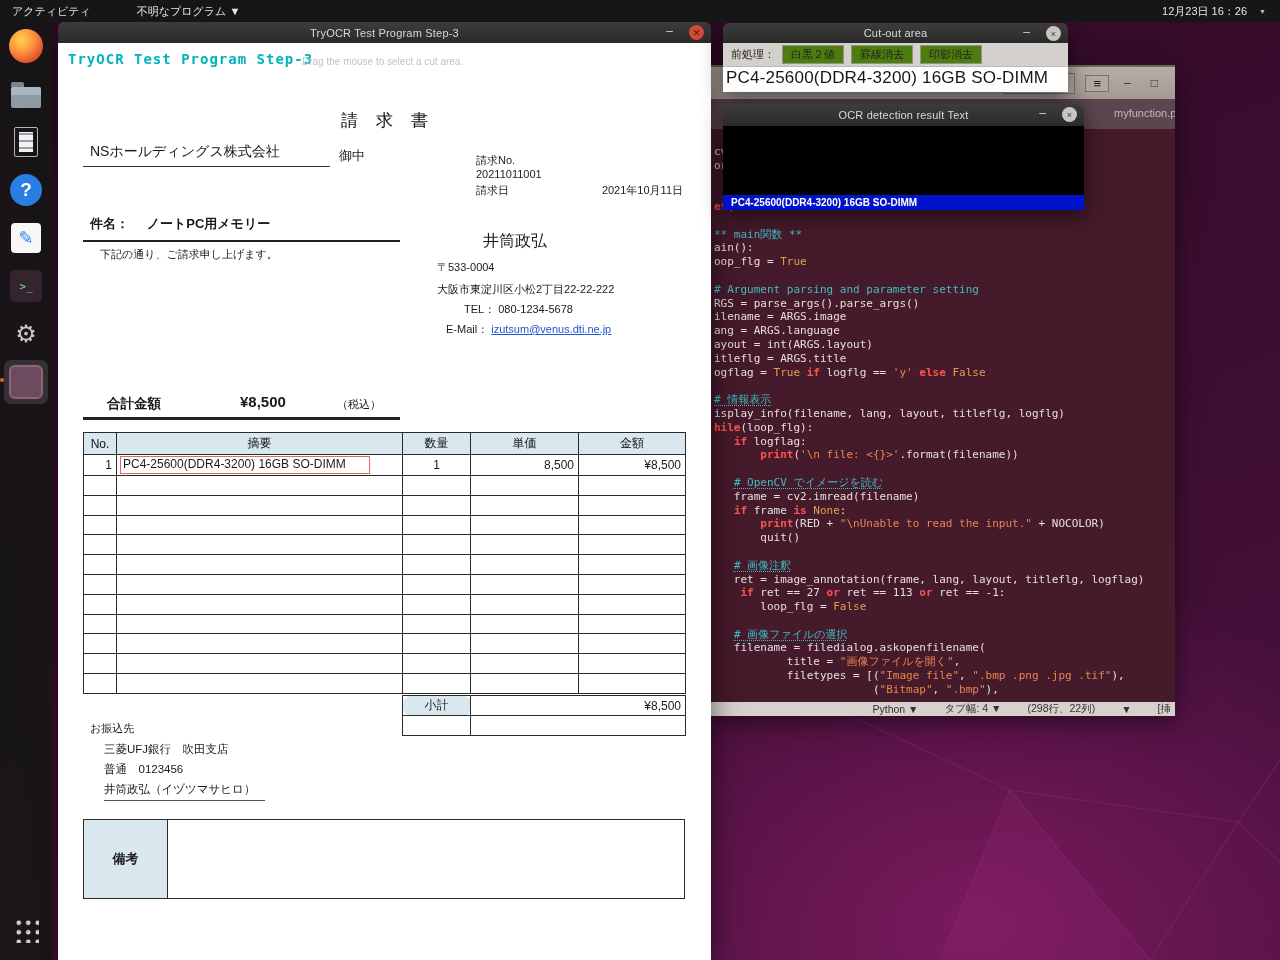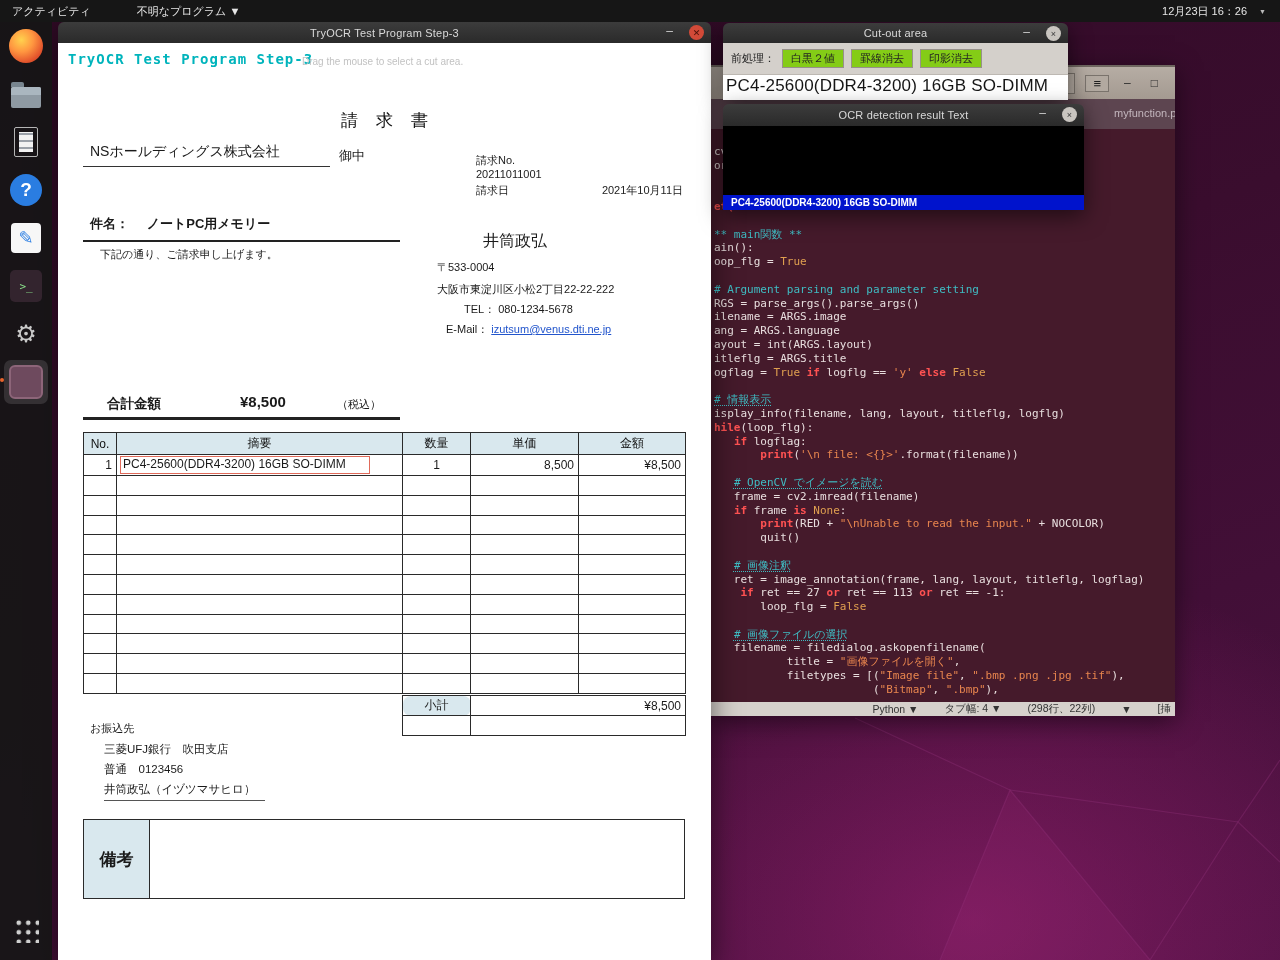--- a/index.html
+++ b/index.html
@@ -105,31 +105,31 @@
   .totals-table td.lbl { width:68px; background:#d9e8ee; text-align:center;border-radius:8px; }
   .totals-table td.lbl.blank { background:#fff; }
   .totals-table td.val { text-align:right; padding-right:4px; }
   .totals-table td.val.bold { font-weight:bold; }
 
   .bank-heading { left:32px; top:678px; font-size:11px; }
   .bank-name { left:46px; top:699px; font-size:11.5px; }
   .bank-acct { left:46px; top:719px; font-size:11.5px; }
   .bank-holder { left:46px; top:739px; font-size:11.5px; border-bottom:1px solid #555; padding:0 10px 3px 0; }
   .remarks { position:absolute; left:25px; top:776px; width:602px; height:80px; border:1.5px solid #2a2a2a; display:flex; }
-  .rem-label { width:66px; background:#d9e8ee; border-right:1px solid #2a2a2a; display:flex; align-items:center;
-    justify-content:center; font-size:17px; font-weight:bold; }
+  .rem-label { width:84px; background:#d9e8ee; border-right:1px solid #2a2a2a; display:flex; align-items:center;
+    justify-content:center; font-size:13px; font-weight:bold; }
   .rem-body { flex:1; background:#fff; }
 
   
   .cutout-window { position:absolute; left:723px; top:23px; width:345px; z-index:40;
     box-shadow:0 6px 22px rgba(0,0,0,0.55); border-radius:6px 6px 0 0; }
   .cutout-window .titlebar { height:20px; }
-  .cut-toolbar { height:32px; background:#d4d0cb; display:flex; align-items:center; gap:7px; padding:0 8px;
+  .cut-toolbar { height:24px; background:#d4d0cb; display:flex; align-items:center; gap:7px; padding:0 8px;
     font-size:11px; color:#222; border-bottom:1px solid #bdb8b2; }
-  .cut-btn { background:#84cc16; border:1px solid #97918a; font-size:11px; padding:1px 8px; color:#222;
+  .cut-btn { background:#4d7c0f; border:1px solid #97918a; font-size:11px; padding:1px 8px; color:#222;
     font-family:"Liberation Sans",sans-serif; }
   .cut-text { background:#fff; height:25px; font-size:17px; color:#161616; padding:1px 3px 0 3px;
     letter-spacing:0.2px; white-space:nowrap; overflow:hidden; }
 
   
   .ocr-window { position:absolute; left:723px; top:104px; width:361px; z-index:40;
     box-shadow:0 6px 22px rgba(0,0,0,0.55); border-radius:6px 6px 0 0; }
   .ocr-window .titlebar { height:22px; }
   .ocr-black { height:69px; background:#000; }
   .ocr-selected { height:15px; background:#0013cc; color:#fff; font-size:10px; font-weight:bold;

